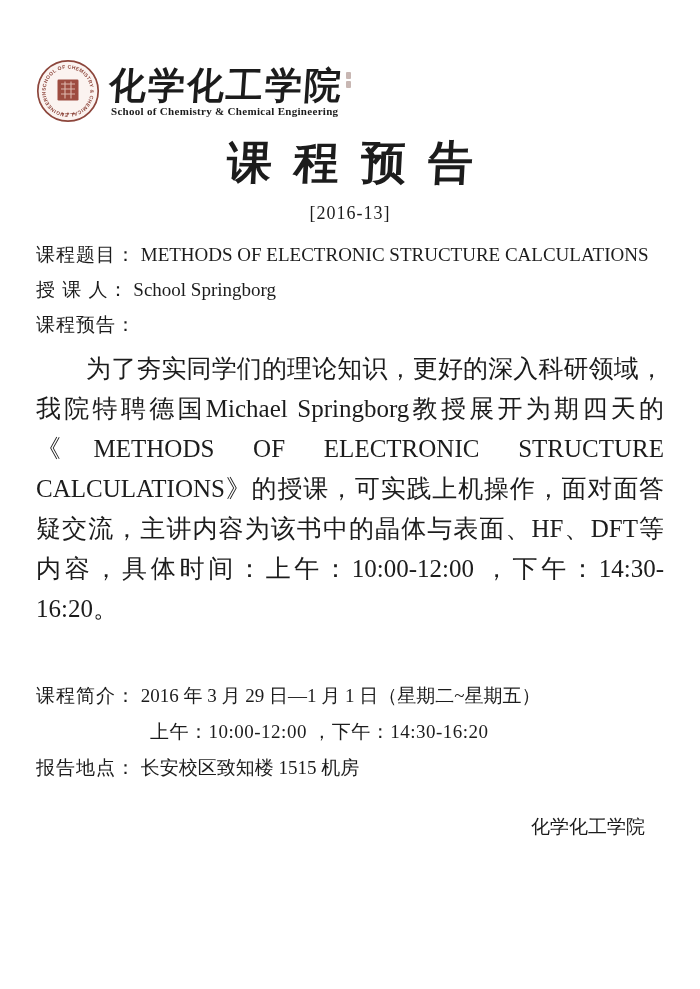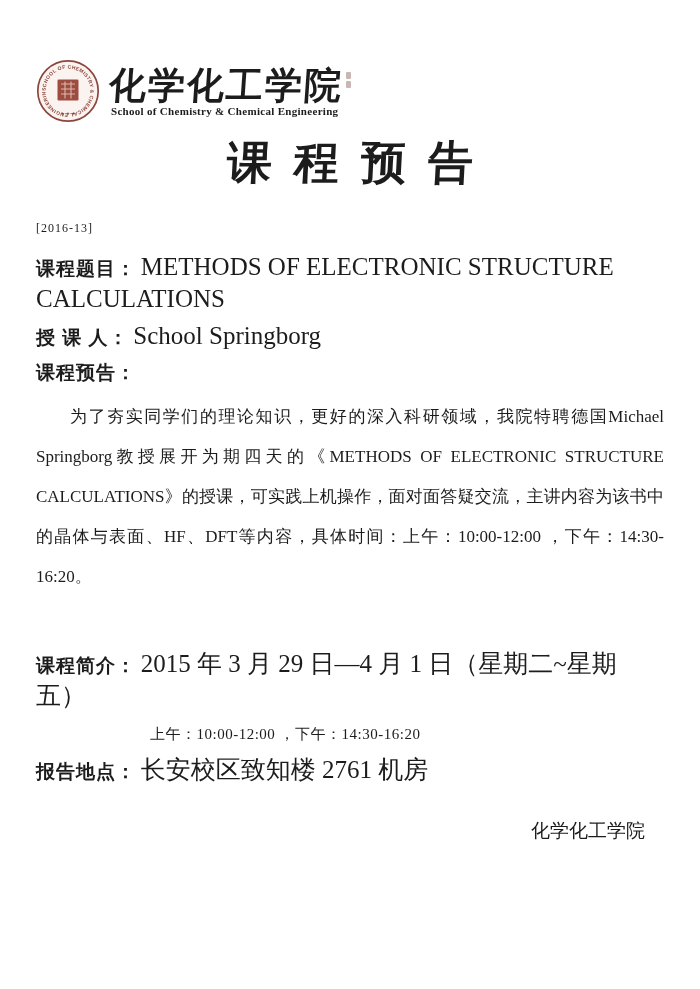--- a/index.html
+++ b/index.html
@@ -31,39 +31,39 @@
     margin-top:-1px;padding-left:2px;
   }
   
   .doc-title{
     margin:12px 0 0 0;text-align:center;
     font-family:"DejaVu Sans","Liberation Sans",sans-serif;
     font-weight:900;font-size:45px;line-height:54px;
     letter-spacing:22px;text-indent:22px;
     transform:skewX(-3deg);
   }
-  .issue-no{text-align:left;font-size:12px;letter-spacing:1px;margin-top:31px;}
+  .issue-no{text-align:center;font-size:18px;letter-spacing:1px;margin-top:13px;}
   
   .field-line{font-size:19px;line-height:30px;margin-top:5px;}
   .field-line.first{margin-top:16px;}
   .field-label{
     font-family:"Liberation Sans","DejaVu Sans",sans-serif;
-    font-weight:700;letter-spacing:1px;
+    font-weight:400;letter-spacing:1px;
   }
-  .field-value{font-size:25px;}
+  .field-value{font-size:19px;}
   
   .body-para{
     margin:9px 0 0 0;
-    font-size:17px;line-height:40px;
+    font-size:25px;line-height:40px;
     text-align:justify;text-indent:2em;
   }
   .body-para.second{margin-top:0;}
   
   .schedule{margin-top:52px;}
-  .schedule-detail{font-size:15px;line-height:30px;margin:6px 0 0 114px;letter-spacing:.5px;}
+  .schedule-detail{font-size:19px;line-height:30px;margin:6px 0 0 114px;letter-spacing:.5px;}
   .schedule .field-line{margin-top:6px;}
   
   .signature{margin-top:26px;text-align:right;padding-right:19px;font-size:19px;line-height:36px;}
 </style>
 </head>
 <body>
 
 <div class="page">
 
   <header class="letterhead">
@@ -106,26 +106,26 @@
   </div>
   <div class="field-line">
     <span class="field-label">课程预告：</span>
   </div>
 
   <p class="body-para">为了夯实同学们的理论知识，更好的深入科研领域，我院特聘德国Michael Springborg教授展开为期四天的《METHODS OF ELECTRONIC STRUCTURE CALCULATIONS》的授课，可实践上机操作，面对面答疑交流，主讲内容为该书中的晶体与表面、HF、DFT等内容，具体时间：上午：10:00-12:00 ，下午：14:30-16:20。</p>
 
   <div class="schedule">
     <div class="field-line">
       <span class="field-label">课程简介：</span>
-      <span class="field-value">2015 年 3 月 29 日—4 月 1 日（星期二~星期五）</span>
+      <span class="field-value">2016 年 3 月 29 日—1 月 1 日（星期二~星期五）</span>
     </div>
     <div class="schedule-detail">上午：10:00-12:00 ，下午：14:30-16:20</div>
     <div class="field-line">
       <span class="field-label">报告地点：</span>
-      <span class="field-value">长安校区致知楼 2761 机房</span>
+      <span class="field-value">长安校区致知楼 1515 机房</span>
     </div>
   </div>
 
   <div class="signature">
     <div>化学化工学院</div>
   </div>
 
 </div>
 
 </body></html>

